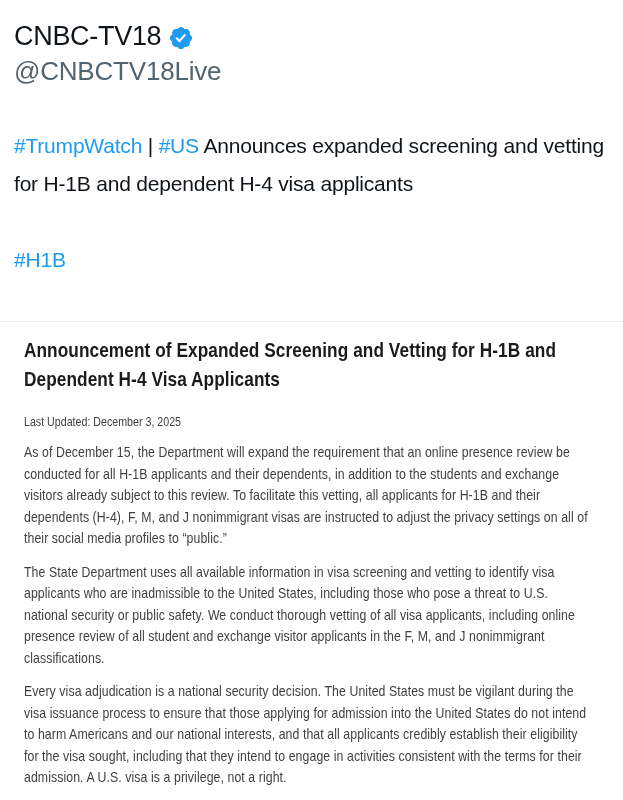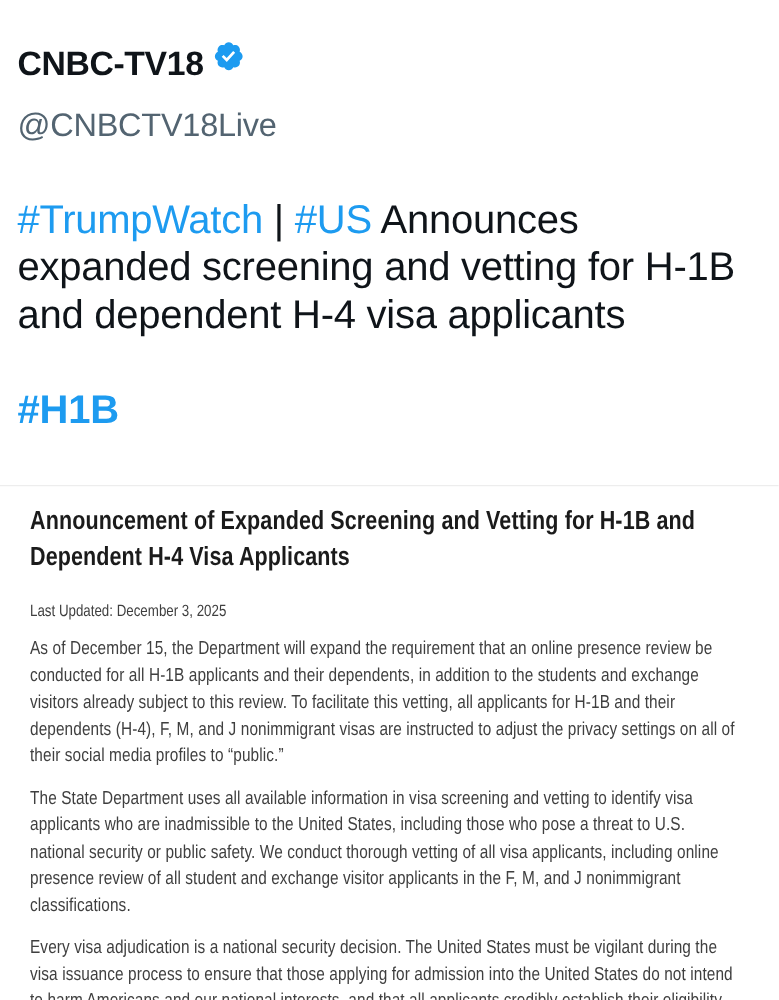--- a/index.html
+++ b/index.html
@@ -28,43 +28,42 @@
     overflow: hidden;
   }
   .author-block { padding-top: 7px; }
   .author-name-row {
     display: flex;
     align-items: center;
     gap: 7px;
   }
   .author-name {
     font-size: 27px;
-    font-weight: 700;
+    font-weight: 400;
     letter-spacing: -0.3px;
     color: #0f1419;
-    margin-top: 15px;
   }
   .verified-badge { width: 26px; height: 26px; margin-top: 2px; }
   .author-handle {
     font-size: 26px;
     color: #536471;
     letter-spacing: -0.2px;
-    margin-top: 18px;
+    margin-top: 4px;
   }
 
   
   .tweet-text {
     padding: 0 14px;
     margin-top: 40px;
-    font-size: 32px;
+    font-size: 21px;
     line-height: 38px;
     letter-spacing: -0.2px;
     color: #0f1419;
   }
-  .tweet-text p + p { margin-top: 38px; font-weight: bold; }
+  .tweet-text p + p { margin-top: 38px; }
   .hashtag {
     color: #1d9bf0;
     text-decoration: none;
     cursor: pointer;
   }
   .sep { color: #0f1419; }
 
   
   .article-card {
     margin-top: 42px;

